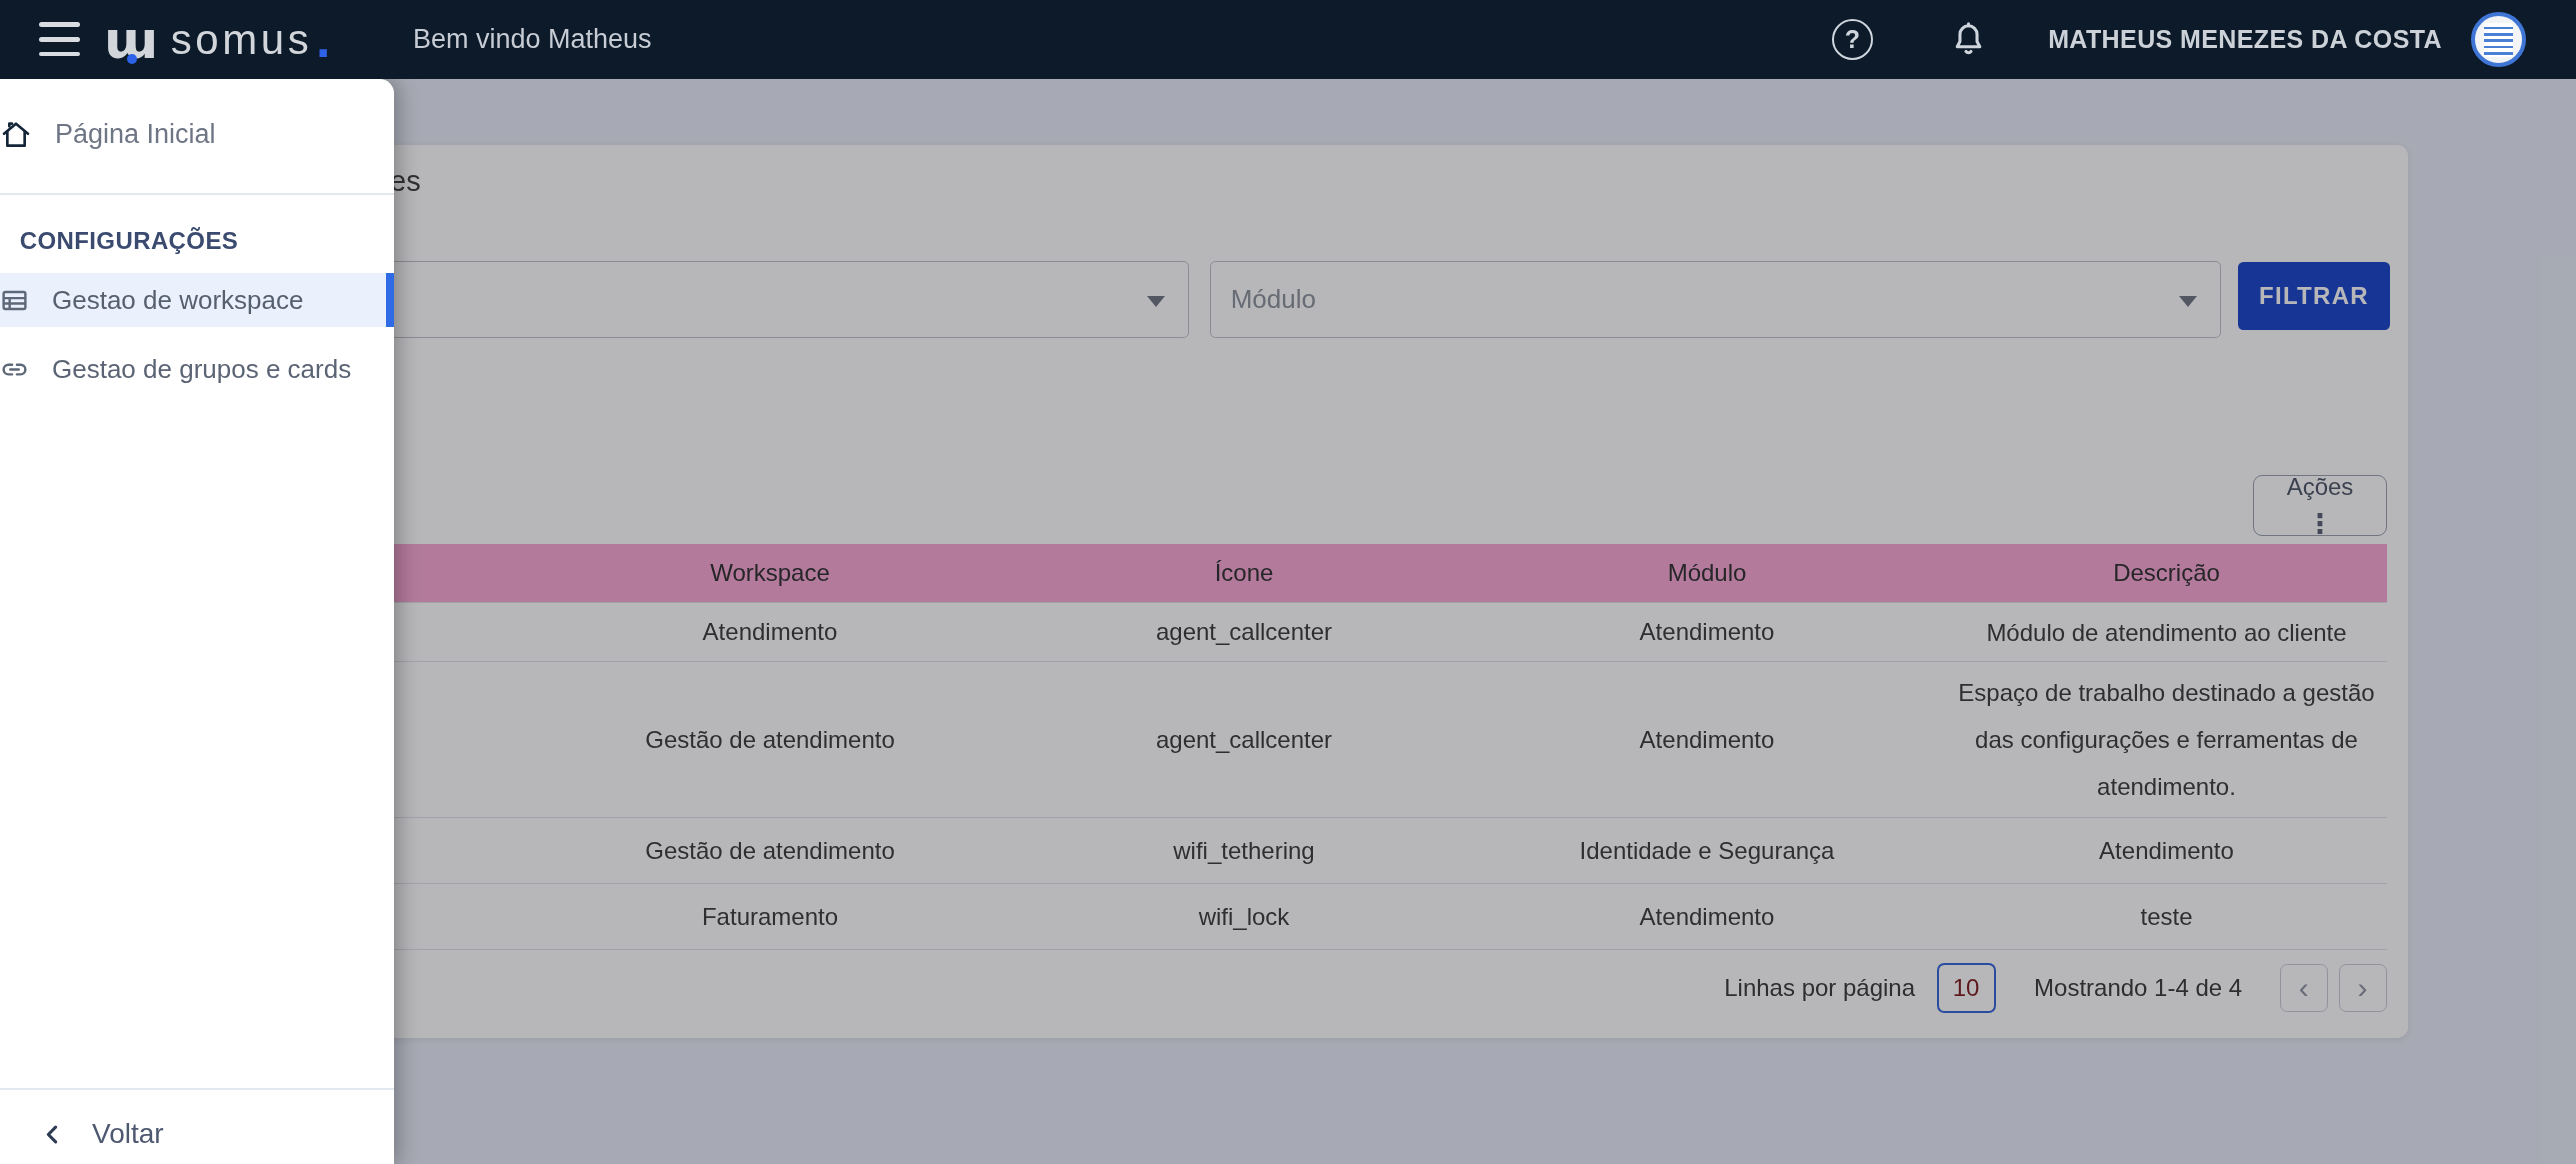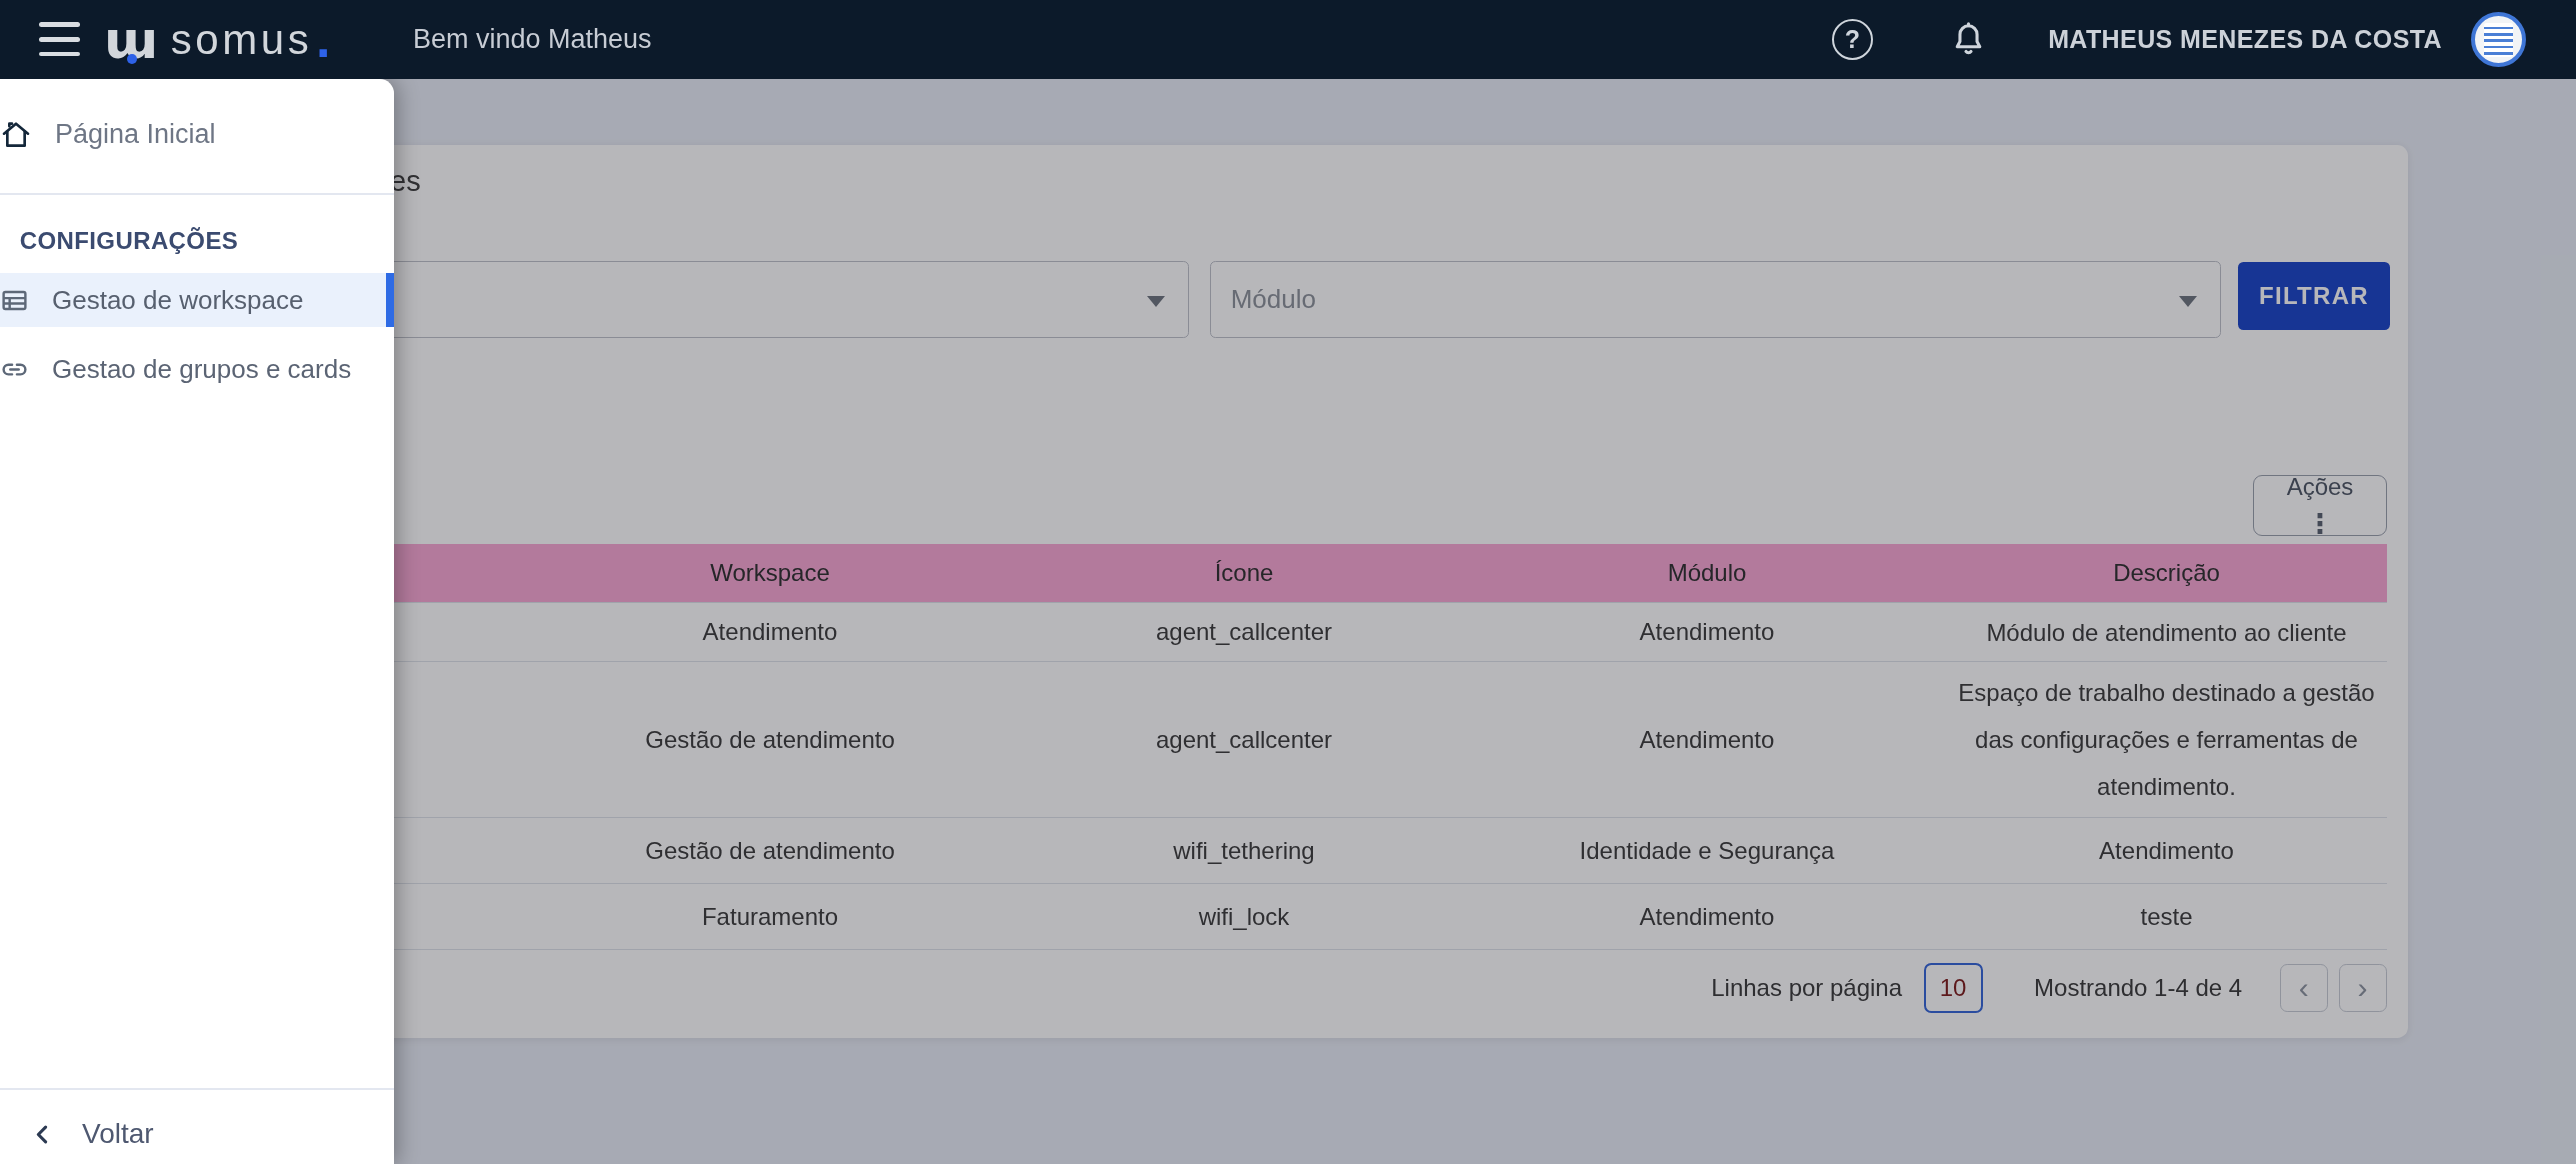--- a/index.html
+++ b/index.html
@@ -73,21 +73,21 @@
   .trow > div { text-align: center; padding: 5.4px 9px; }
   .thead { background: #f9a8d4; height: 59px; font-weight: 400; color: #303030; }
   .r1 { height: 59px; } .r2 { height: 156px; } .r3 { height: 66px; } .r4 { height: 66px; }
   .desc-cell { line-height: 47px; }
 
   
   .pagination { position: absolute; left: 21.5px; top: 805px; width: 2293px; height: 75px;
     display: flex; align-items: center; justify-content: flex-end; gap: 21.5px; font-size: 24px; color: #3b3b3b; }
   .rpp-input { width: 59px; height: 50px; border: 2.7px solid #3566d8; border-radius: 7.2px;
     text-align: center; font-size: 24px; color: #7f1d1d; font-family: "Liberation Sans", sans-serif; outline: none; }
-  .range-label { margin-left: 30px; }
+  .range-label { margin-left: 17px; }
   .page-btn { width: 48px; height: 48px; border: 1.8px solid #c7ccd5; border-radius: 7.2px; background: #fff;
     color: #8d94a0; font-size: 30px; display: flex; align-items: center; justify-content: center; cursor: pointer; }
   .page-btn.prev { margin-left: 16px; }
   .page-btn.next { margin-left: -10.7px; }
 
   
   .overlay { position: absolute; left: 0; top: 79px; width: 2576px; height: 1086px;
     background: rgba(15, 18, 25, 0.30); z-index: 10; }
 
   .sidebar { position: absolute; left: 0; top: 79px; width: 394px; height: 1086px; background: #ffffff;
@@ -99,21 +99,21 @@
   .divider { position: absolute; left: 0; width: 100%; height: 1.8px; background: #e3e7f0; }
   .div-top { top: 114px; }
   .section-label { position: absolute; left: 19.7px; top: 148px; font-size: 24px; font-weight: 700;
     color: #3b4b70; letter-spacing: 0.4px; }
   .item-workspace { top: 194px; height: 54px; background: #eaf1fc; }
   .item-workspace .label { color: #57606f; font-size: 26px; }
   .item-workspace .active-bar { position: absolute; right: 0; top: 0; width: 8px; height: 100%; background: #2e6be4; }
   .item-groups { top: 265px; height: 50px; }
   .item-groups .label { color: #5b6474; font-size: 26px; }
   .div-bottom { top: 1009px; }
-  .item-back { top: 1029px; height: 52px; padding-left: 30px; gap: 27px; }
+  .item-back { top: 1029px; height: 52px; padding-left: 40px; gap: 27px; }
   .item-back .label { font-size: 28px; color: #4e5870; }
 
   svg { display: block; }
 </style>
 </head>
 <body>
 
 <div class="main">
   <div class="card">
 

